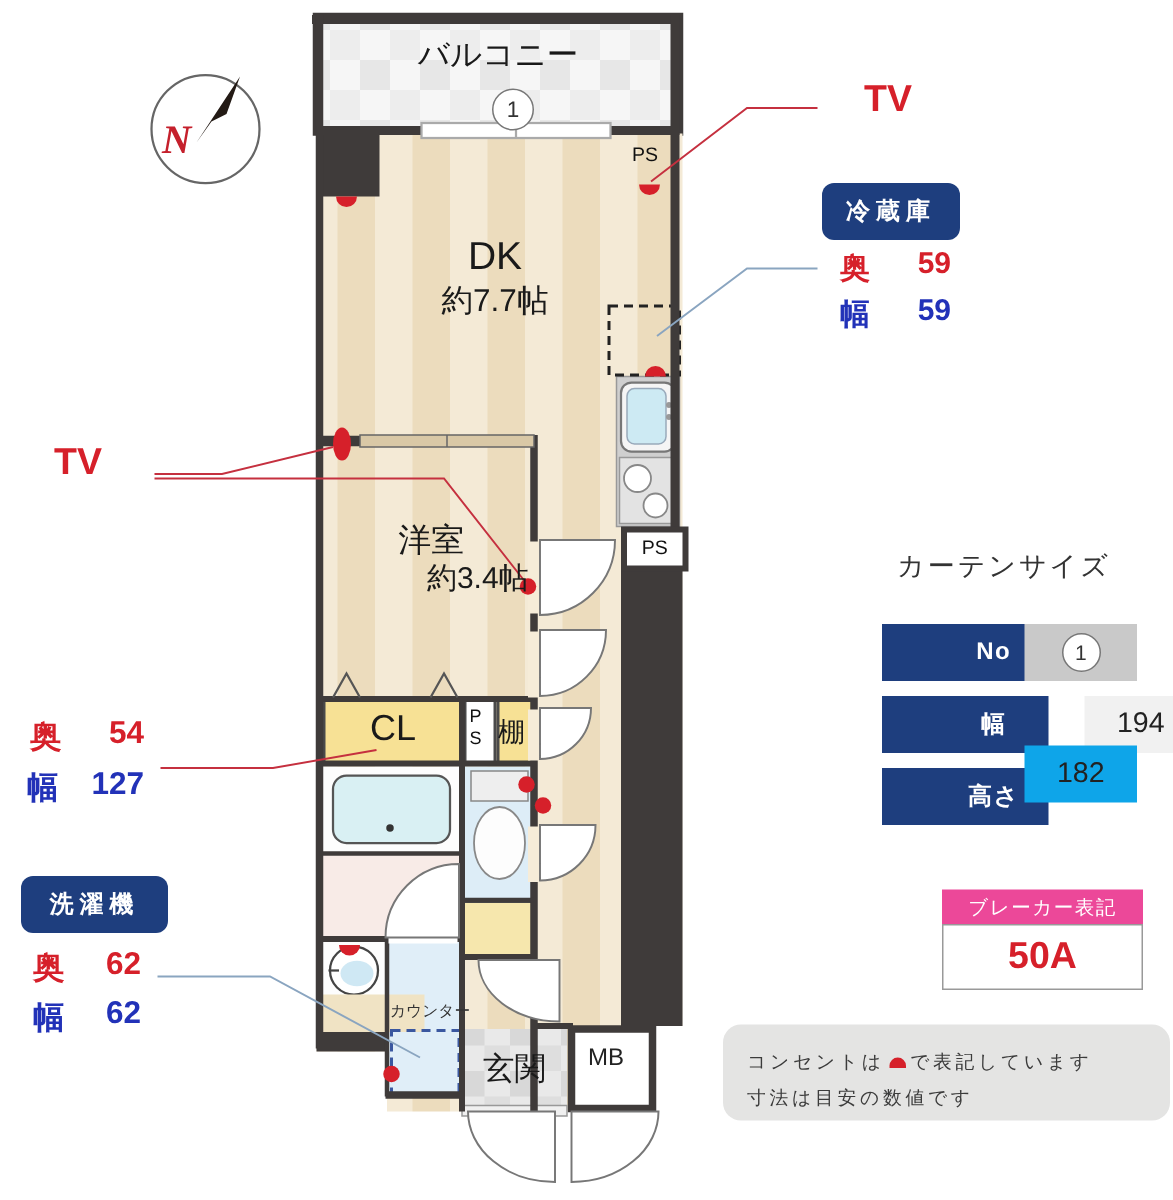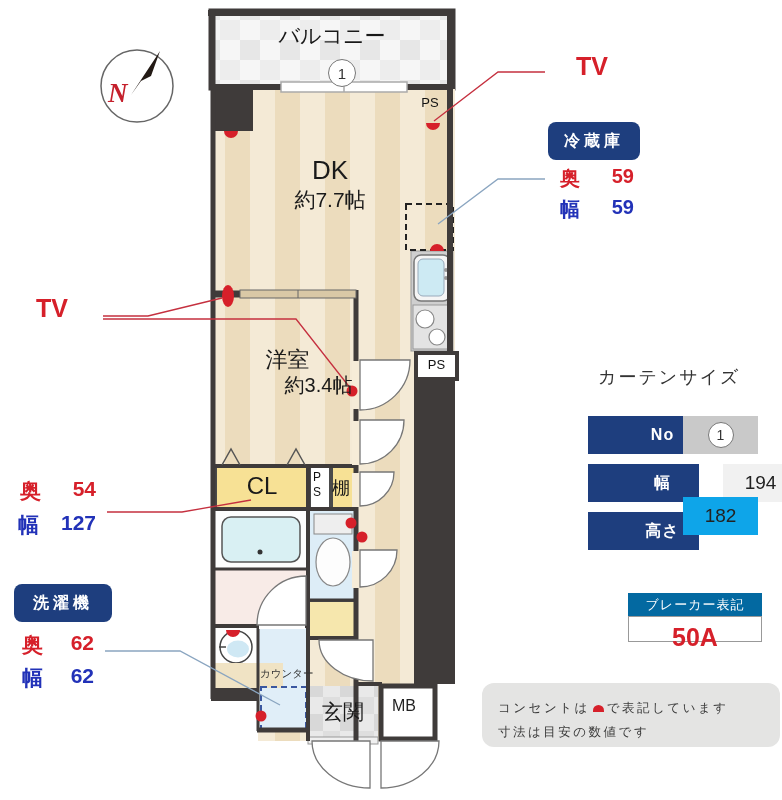--- a/index.html
+++ b/index.html
@@ -238,21 +238,21 @@
   <div class="abs tbl-value" style="left:683px;top:416px;width:75px;height:38px;background:#c9c9c9;">
     <span class="circ-num" style="width:24px;height:24px;font-size:14px;">1</span>
   </div>
 
   <div class="abs tbl-label" style="left:588px;top:464px;width:73px;height:38px;">幅</div>
   <div class="abs tbl-value" style="left:683px;top:464px;width:75px;height:38px;background:#f1f1f1;margin-left:40px;">194</div>
 
   <div class="abs tbl-label" style="left:588px;top:512px;width:73px;height:38px;">高さ</div>
   <div class="abs tbl-value" style="left:683px;top:497px;width:75px;height:38px;background:#0ea5e9;">182</div>
 
-  <div class="abs ctr" style="left:628px;top:593px;width:134px;height:41px;background:#0369a1;color:#fff;font-size:13px;letter-spacing:1px;line-height:23px;">ブレーカー表記</div>
-  <div class="abs ctr red" style="left:628px;top:616px;width:134px;height:26px;background:#fff;border:1.5px solid #999;box-sizing:border-box;font-size:25px;font-weight:bold;line-height:40px;">50A</div>
+  <div class="abs ctr" style="left:628px;top:593px;width:134px;height:41px;background:#ec4899;color:#fff;font-size:13px;letter-spacing:1px;line-height:23px;">ブレーカー表記</div>
+  <div class="abs ctr red" style="left:628px;top:616px;width:134px;height:44px;background:#fff;border:1.5px solid #999;box-sizing:border-box;font-size:25px;font-weight:bold;line-height:40px;">50A</div>
 
   <div class="abs" style="left:482px;top:683px;width:298px;height:64px;background:#e4e4e3;border-radius:12px;padding:13px 16px;box-sizing:border-box;font-size:12.5px;letter-spacing:2.5px;line-height:24px;color:#3b3b3b;">
     <div><span>コンセントは</span><span class="note-dome"></span><span>で表記しています</span></div>
     <div>寸法は目安の数値です</div>
   </div>
 
 </div>
 
 </body></html>

